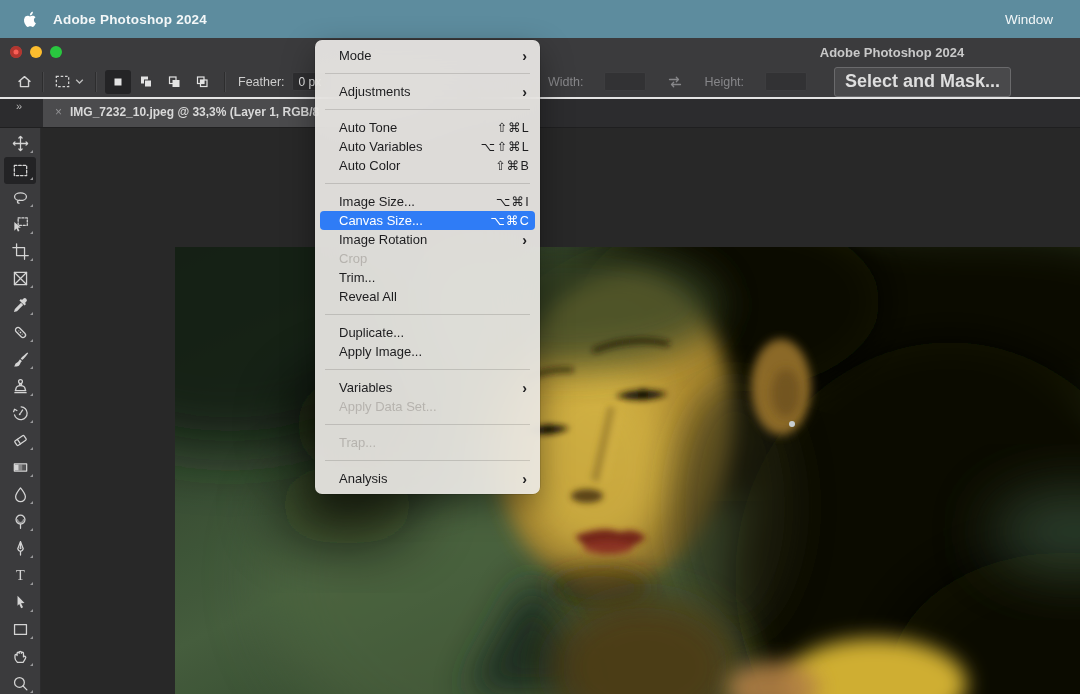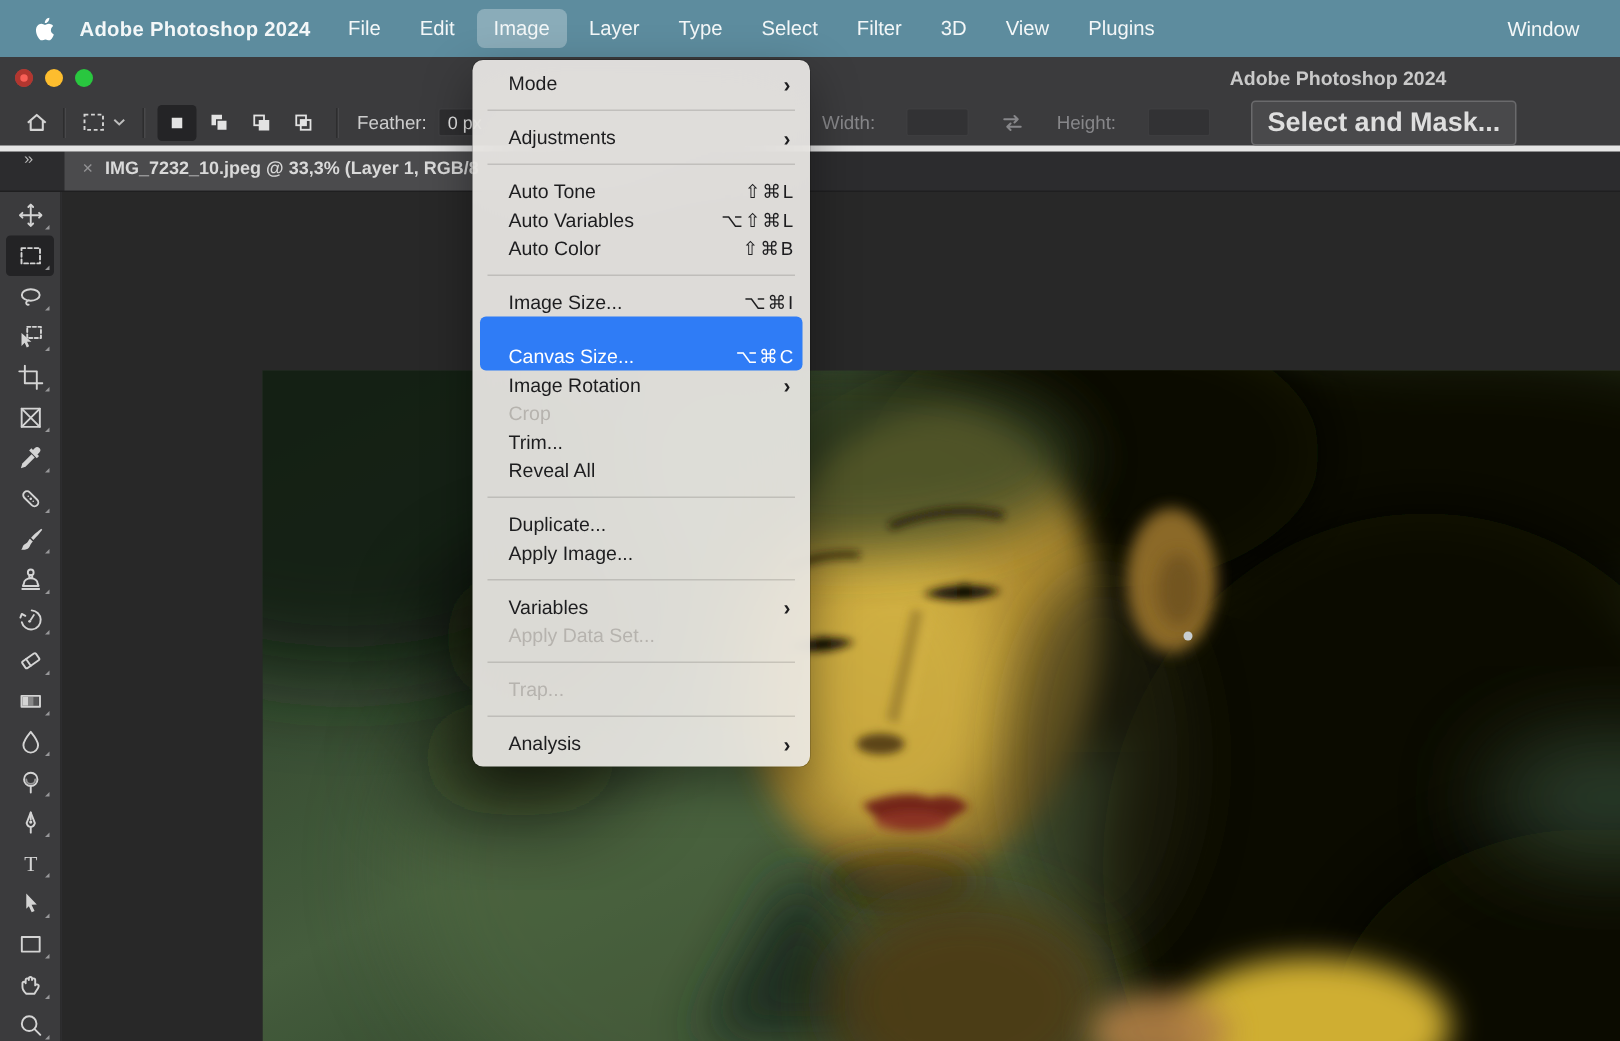--- a/index.html
+++ b/index.html
@@ -21,21 +21,21 @@
   .titlebar{position:absolute;left:0;top:38px;right:0;height:28px;background:#3b3b3d;border-bottom:1px solid #29292a;z-index:10;}
   .lights{position:absolute;left:10px;top:0;height:100%;display:flex;align-items:center;gap:8px;}
   .light{width:12px;height:12px;border-radius:50%;}
   .light.red{background:#f95f57;box-shadow:inset 0 0 0 3.5px rgba(120,20,15,.55);}
   .light.yellow{background:#fdbd2e;}
   .light.green{background:#29c73f;}
   .win-title{position:absolute;left:892px;top:50%;transform:translate(-50%,-50%);
     color:#c9c9c9;font-size:13px;font-weight:600;white-space:nowrap;}
   
   .optionsbar{position:absolute;left:0;top:66px;right:0;height:31px;background:#3b3b3d;
-    border-bottom:4px solid #e5e5e5;display:flex;align-items:center;z-index:10;color:#cfcfcf;}
+    border-bottom:2px solid #e5e5e5;display:flex;align-items:center;z-index:10;color:#cfcfcf;}
   .ob-sep{width:1px;height:20px;background:#2d2d2e;box-shadow:1px 0 0 #48484a;margin:0 9px;}
   .ob-home{margin-left:16px;display:flex;align-items:center;}
   .ob-tool{display:flex;align-items:center;gap:4px;margin:0 2px;}
   .chev{color:#bdbdbd;}
   .mode-group{display:flex;align-items:center;gap:2px;}
   .mode{width:26px;height:24px;display:flex;align-items:center;justify-content:center;border-radius:3px;}
   .mode.selected{background:#242426;}
   .feather-label{font-size:12.5px;color:#cdcdcd;margin:0 7px 0 4px;}
   .val-box{height:17px;background:#2e2e30;border:1px solid #3e3e40;border-radius:2px;
     color:#e2e2e2;font-size:12px;display:flex;align-items:center;padding:0 6px;min-width:26px;}
@@ -65,45 +65,33 @@
   .menu{position:absolute;left:315px;top:40px;width:225px;z-index:60;box-sizing:border-box;
     background:rgba(237,234,231,.92);
     -webkit-backdrop-filter:blur(28px) saturate(1.4);backdrop-filter:blur(28px) saturate(1.4);
     border-radius:7px;padding:6px 0;
     box-shadow:0 12px 32px rgba(0,0,0,.38),0 0 0 .5px rgba(0,0,0,.22);}
   .mi{height:19px;display:flex;align-items:center;padding:0 10px 0 24px;font-size:13px;color:#1d1d1f;}
   .mi .lbl{flex:1;white-space:nowrap;}
   .mi .sc{font-size:12.5px;letter-spacing:1.2px;color:inherit;}
   .mi .arrow{font-size:14px;font-weight:700;color:inherit;margin-right:3px;line-height:1;}
   .mi.disabled{color:#b6b3ae;}
-  .mi.hl{margin:0 5px;padding:17px 5px 0 19px;border-radius:4px;background:var(--accent,#2f7cf6);color:#fff;}
+  .mi.hl{margin:0 5px;padding:0 5px 0 19px;border-radius:4px;background:var(--accent,#2f7cf6);color:#fff;}
   .msep{height:1px;background:rgba(60,58,55,.18);margin:8px 10px;}
 </style>
 </head>
 <body>
 
 <div class="menubar">
   <span class="apple">
     <svg width="15" height="17" viewBox="0 0 15 17">
         <path d="M11.9 9.1c0-1.8 1.5-2.7 1.6-2.8-.9-1.3-2.2-1.4-2.7-1.5-1.1-.1-2.2.7-2.8.7-.6 0-1.5-.7-2.4-.7-1.2 0-2.4.7-3 1.9-1.3 2.3-.3 5.6 1 7.4.6.9 1.3 1.9 2.3 1.8.9 0 1.3-.6 2.4-.6s1.4.6 2.4.6 1.6-.9 2.2-1.8c.7-1 1-2 1-2.1-.1 0-2-.8-2-3.1ZM10.1 3.3c.5-.7.9-1.6.8-2.5-.8 0-1.7.5-2.2 1.2-.5.6-.9 1.5-.8 2.4.9.1 1.7-.5 2.2-1.1Z" fill="#ffffff"></path>
       </svg>
   </span>
   <span class="app-name">Adobe Photoshop 2024</span>
-  <span class="mb-items" style="display:flex;gap:4px;">
-      <span class="mb-item">File</span>
-      <span class="mb-item">Edit</span>
-      <span class="mb-item active">Image</span>
-      <span class="mb-item">Layer</span>
-      <span class="mb-item">Type</span>
-      <span class="mb-item">Select</span>
-      <span class="mb-item">Filter</span>
-      <span class="mb-item">3D</span>
-      <span class="mb-item">View</span>
-      <span class="mb-item">Plugins</span>
-    </span>
   <span class="mb-spacer"></span>
   <span class="mb-window">Window</span>
 </div>
 
 <div class="titlebar">
   <div class="lights">
     <span class="light red"></span>
     <span class="light yellow"></span>
     <span class="light green"></span>
   </div>

